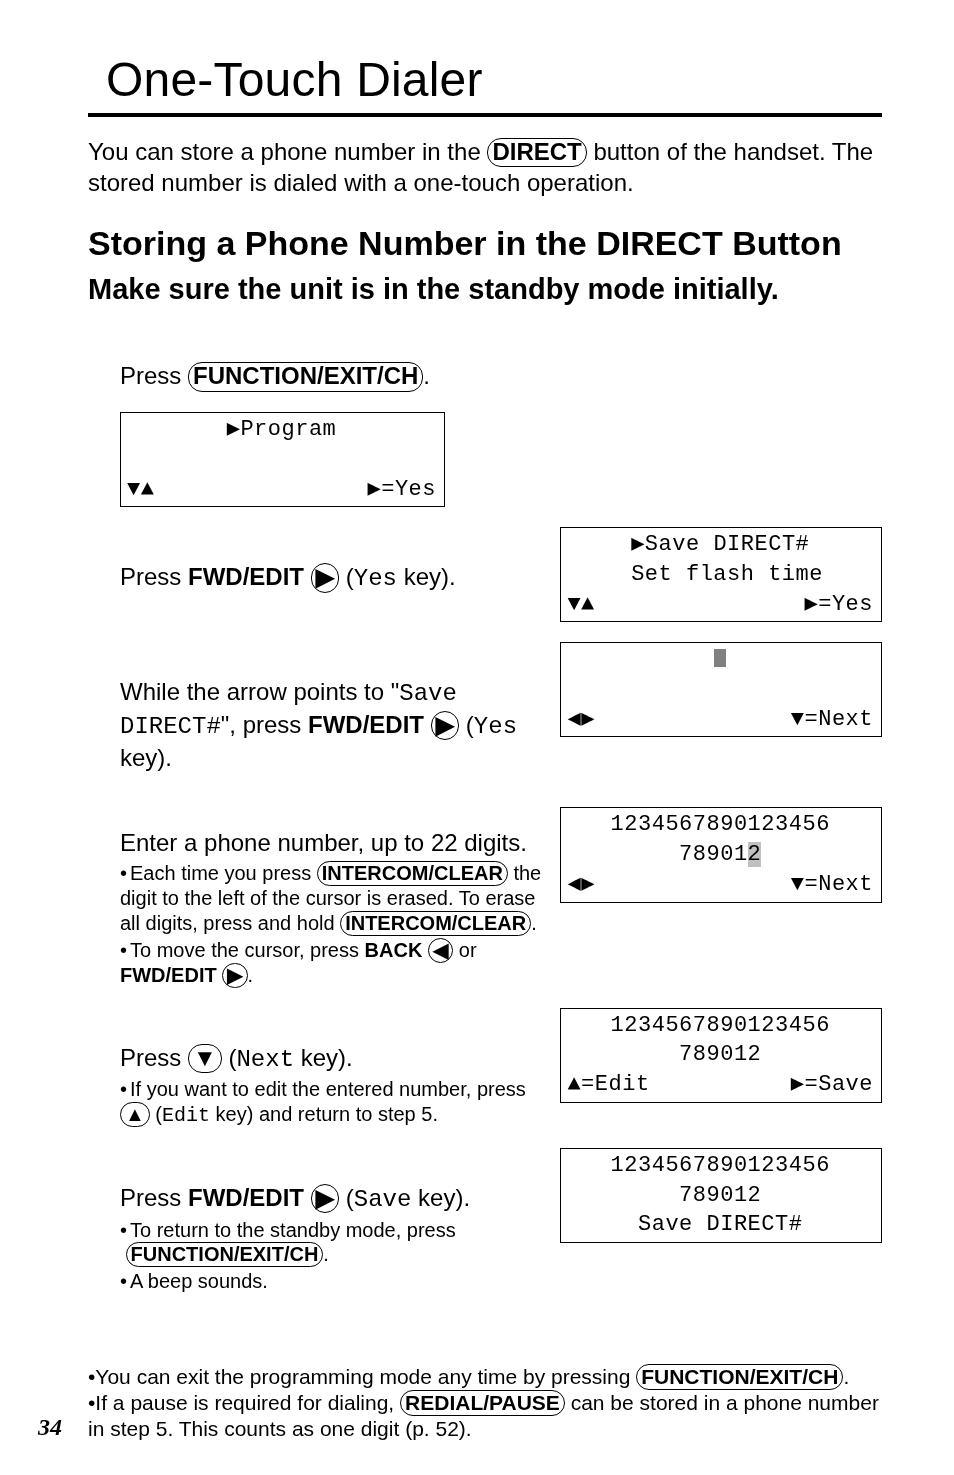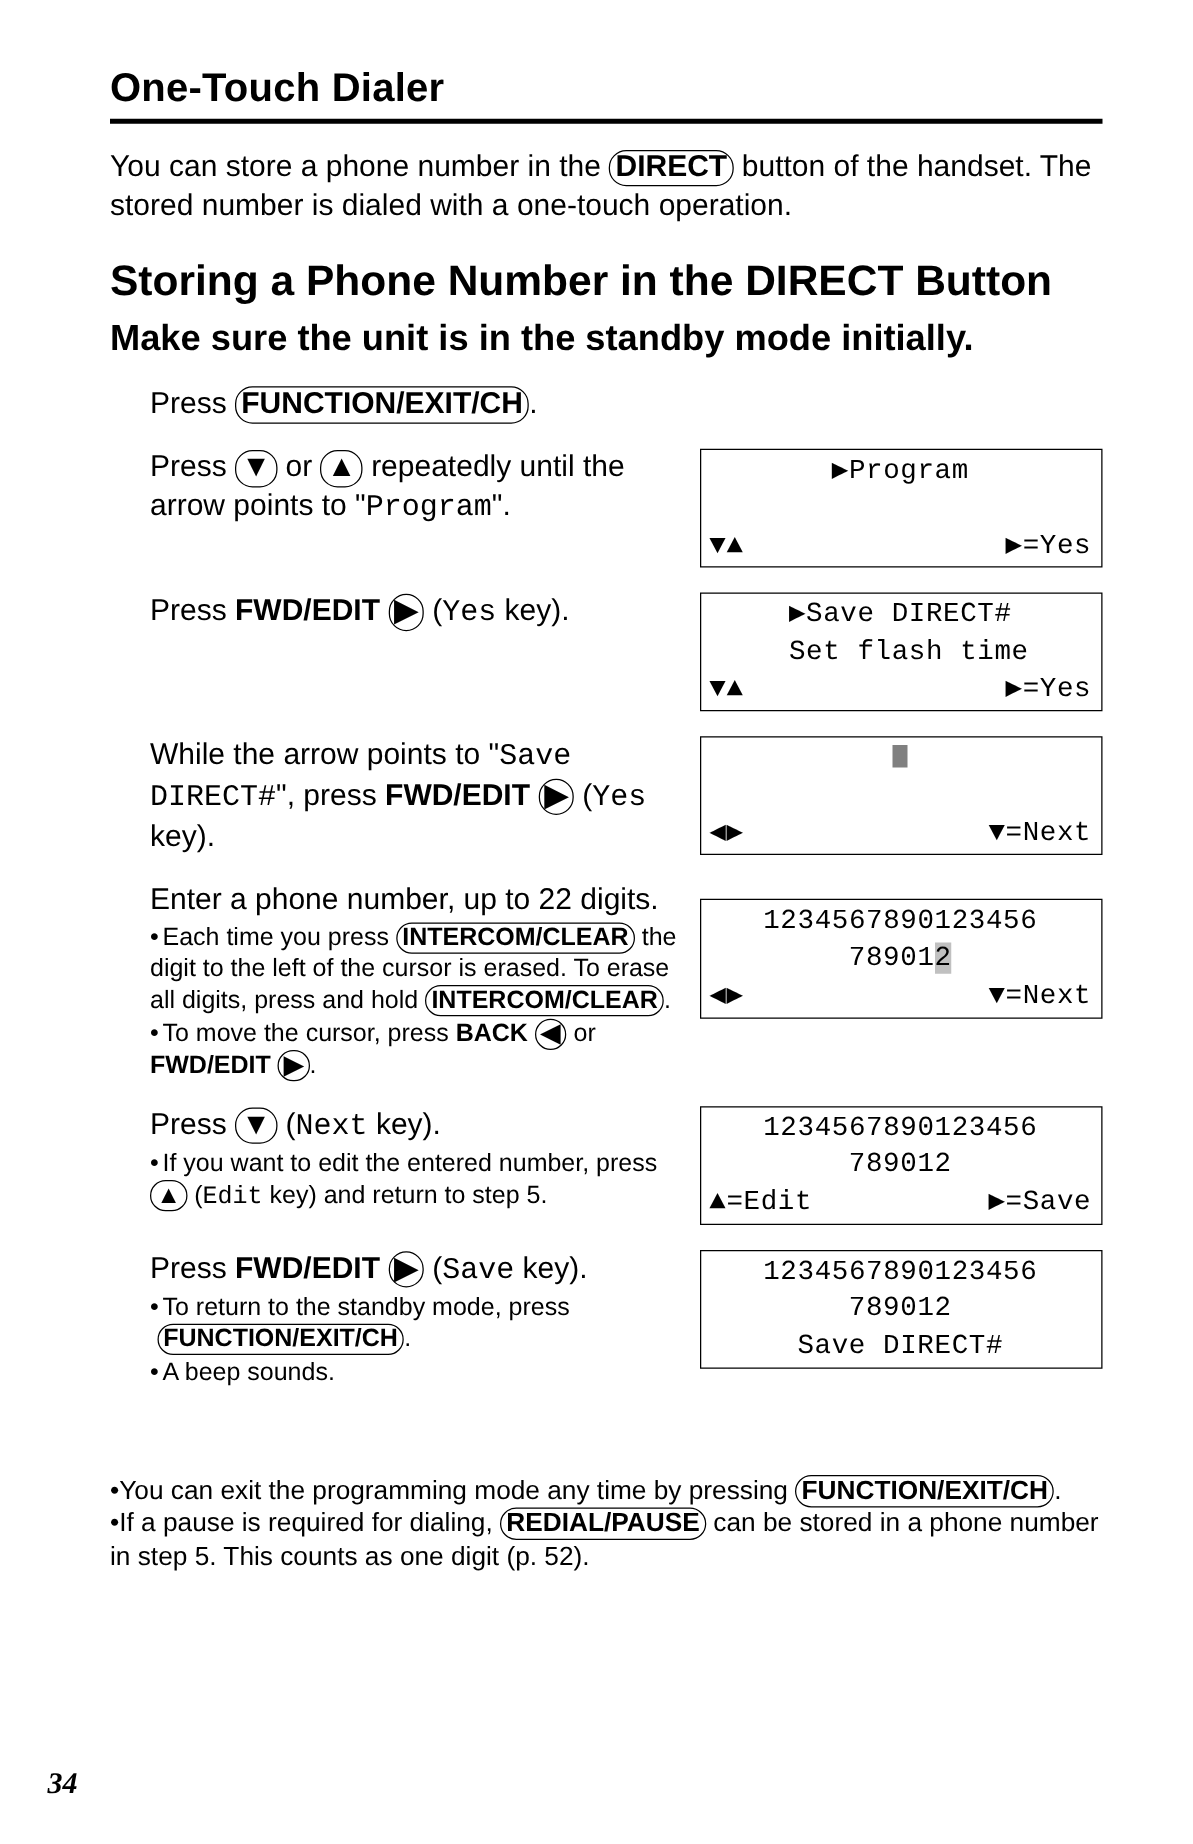--- a/index.html
+++ b/index.html
@@ -9,23 +9,23 @@
     min-height: 1475px;
     background: #fff;
     font-family: Helvetica, Arial, sans-serif;
     color: #000;
     position: relative;
   }
   .page {
     padding: 52px 72px 30px 88px;
   }
   .h1 {
-    font-size: 32px;
-    font-weight: 700;
-    margin: 0 0 6px 0;
+    font-size: 48px;
+    font-weight: 400;
+    margin: 0 0 6px 18px;
     letter-spacing: 0.2px;
   }
   .rule {
     border: 0;
     border-top: 4px solid #000;
     margin: 0 0 20px 0;
   }
   .intro {
     font-size: 24px;
     line-height: 1.28;
@@ -53,20 +53,21 @@
     font-family: "Courier New", Courier, monospace;
   }
   .row {
     display: flex;
     align-items: flex-start;
     margin-bottom: 20px;
   }
   .row .left {
     width: 445px;
     padding-right: 10px;
+    margin-top: 35px;
   }
   .instr {
     font-size: 24px;
     line-height: 1.28;
     margin: 0;
   }
   .sub {
     font-size: 20px;
     line-height: 1.22;
     margin: 2px 0 0 0;
@@ -131,25 +132,20 @@
 
   <div class="row step-indent">
     <div class="left">
       <p class="instr">
         <span>Press </span><span class="boxed">FUNCTION/EXIT/CH</span><span>.</span>
       </p>
     </div>
   </div>
 
   <div class="row step-indent">
-    <div class="left">
-      <p class="instr">
-        <span>Press </span><span class="boxed arrow-sym">▼</span><span> or </span><span class="boxed arrow-sym">▲</span><span> repeatedly until the arrow points to "</span><span class="mono">Program</span><span>".</span>
-      </p>
-    </div>
     <div class="lcd-wrap">
       <div class="lcd">
         <div class="lcd-single">▶Program</div>
         <div class="lcd-single">&nbsp;</div>
         <div class="lcd-row">
           <span>▼▲</span>
           <span>▶=Yes</span>
         </div>
       </div>
     </div>

